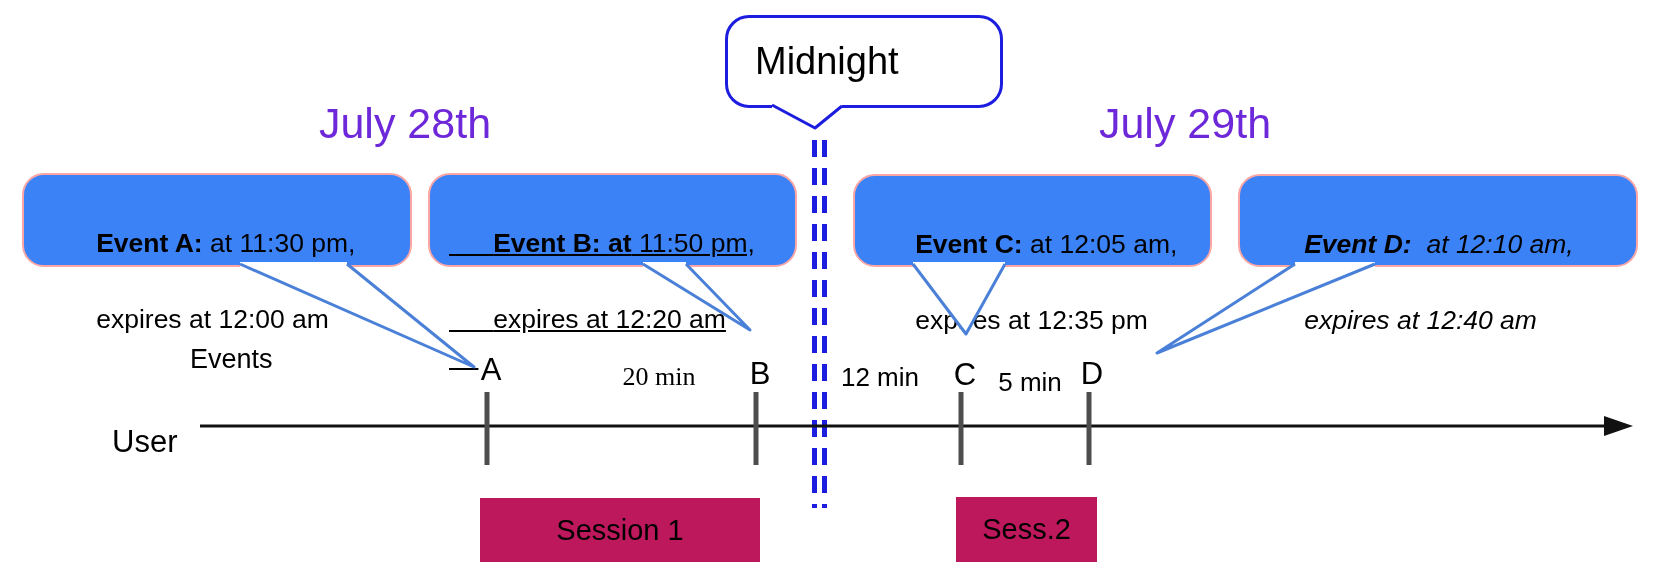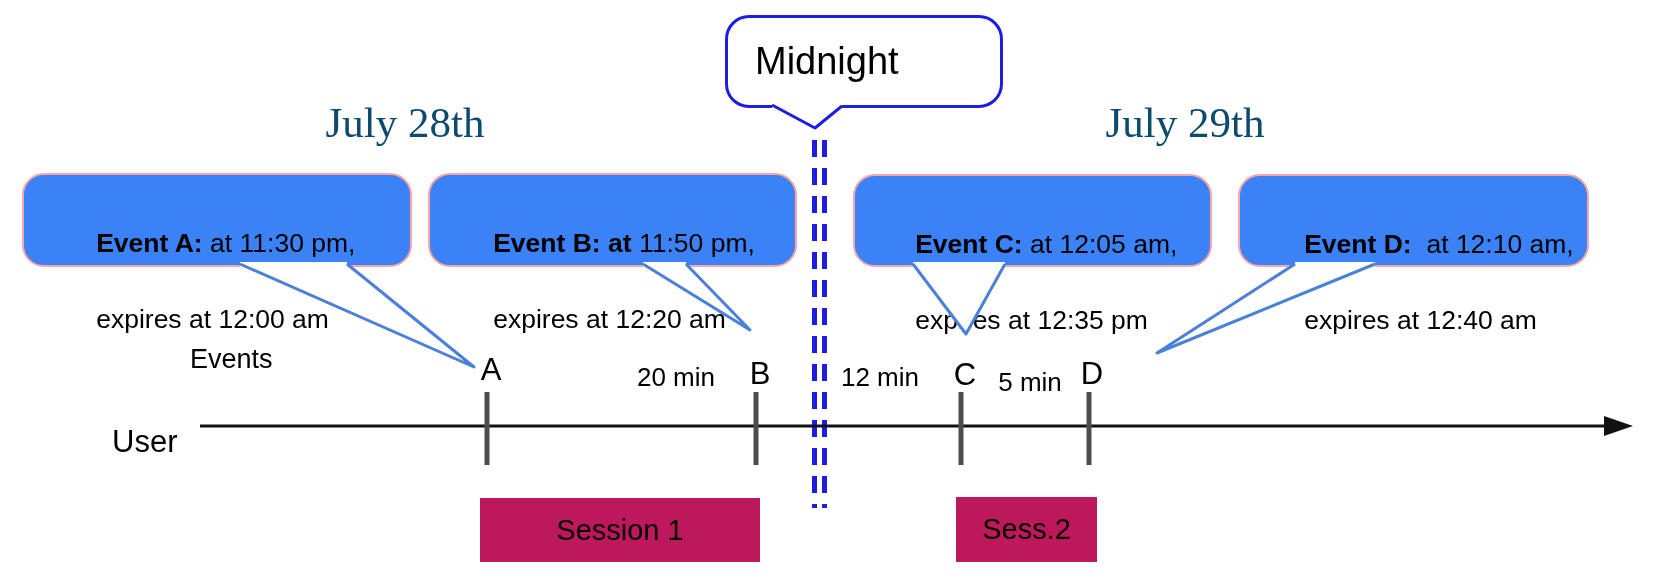--- a/index.html
+++ b/index.html
@@ -1,22 +1,22 @@
 <!DOCTYPE html>
 <html><head>
 <meta charset="utf-8">
 <style>
   html,body { margin:0; padding:0; background:#ffffff; }
   .canvas {
     position:relative; width:1668px; height:578px; background:#ffffff;
     font-family:"Liberation Sans", sans-serif; color:#000; overflow:hidden;
   }
   .date-hdr {
-    position:absolute; font-size:43px; line-height:46px; color:#0c4a6e;
-    transform:translateX(-50%); white-space:nowrap;font-family:Liberation Serif, serif;
+    position:absolute; font-size:43px; line-height:46px; color:#6d28d9;
+    transform:translateX(-50%); white-space:nowrap;
   }
   .callout {
     position:absolute; box-sizing:border-box; background:#3b82f6;
     border:2px solid #fca5a5; border-radius:22px;
   }
   .callout .txt {
     font-size:26.5px; line-height:38px; padding-top:11px; white-space:pre-wrap;
   }
   .callout .txt b { font-weight:bold; }
   .midnight {
@@ -51,49 +51,49 @@
   </div>
 
   <div class="callout" style="left:22px; top:173px; width:390px; height:94px;">
     <div class="txt" style="padding-left:28px;">
       <span><b>Event A:</b><span> at 11:30 pm,</span></span><br>
       <span>expires at 12:00 am</span>
     </div>
   </div>
 
   <div class="callout" style="left:428px; top:173px; width:369px; height:94px;">
-    <div class="txt" style="padding-left:19px;">
+    <div class="txt" style="padding-left:19px;text-decoration:underline;">
       <span><b>Event B: at</b><span> 11:50 pm,</span></span><br>
       <span>expires at 12:20 am</span>
     </div>
   </div>
 
   <div class="callout" style="left:853px; top:174px; width:359px; height:93px;">
     <div class="txt" style="padding-left:16px;">
       <span><b>Event C:</b><span> at 12:05 am,</span></span><br>
       <span>expires at 12:35 pm</span>
     </div>
   </div>
 
-  <div class="callout" style="left:1238px; top:174px; width:351px; height:93px;">
+  <div class="callout" style="left:1238px; top:174px; width:400px; height:93px;font-style:italic;">
     <div class="txt" style="padding-left:20px;">
       <span><b>Event D:</b><span>  at 12:10 am,</span></span><br>
       <span>expires at 12:40 am</span>
     </div>
   </div>
 
   <div class="axis-label" style="left:190px; top:344px; font-size:27px;">Events</div>
   <div class="axis-label" style="left:112px; top:408px; font-size:31px;margin-top:16px;">User</div>
 
   <div class="tick-label" style="left:491px; top:352px;">A</div>
   <div class="tick-label" style="left:760px; top:356px;">B</div>
   <div class="tick-label" style="left:965px; top:357px;">C</div>
   <div class="tick-label" style="left:1092px; top:356px;">D</div>
 
-  <div class="interval-label" style="left:676px; top:362px;">20 min</div>
+  <div class="interval-label" style="left:659px; top:362px;font-family:Liberation Serif, serif;">20 min</div>
   <div class="interval-label" style="left:880px; top:362px;">12 min</div>
   <div class="interval-label" style="left:1030px; top:367px;">5 min</div>
 
   <div class="session" style="left:480px; top:498px; width:280px; height:64px;">
     <span>Session 1</span>
   </div>
   <div class="session" style="left:956px; top:497px; width:141px; height:65px;">
     <span>Sess.2</span>
   </div>
 

